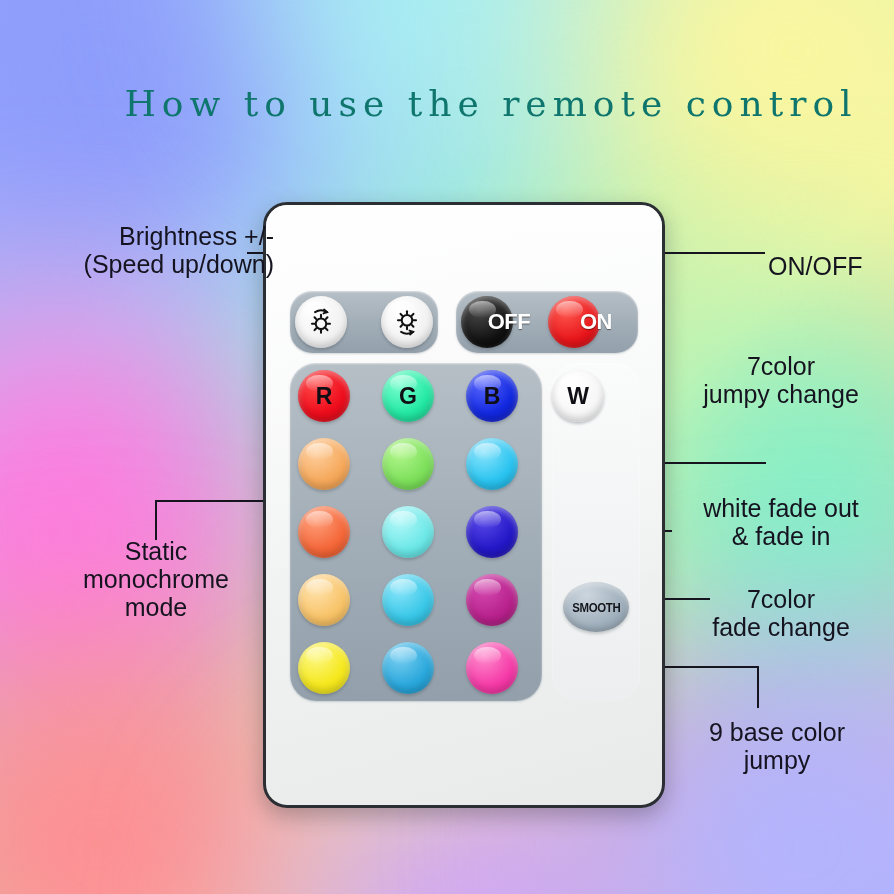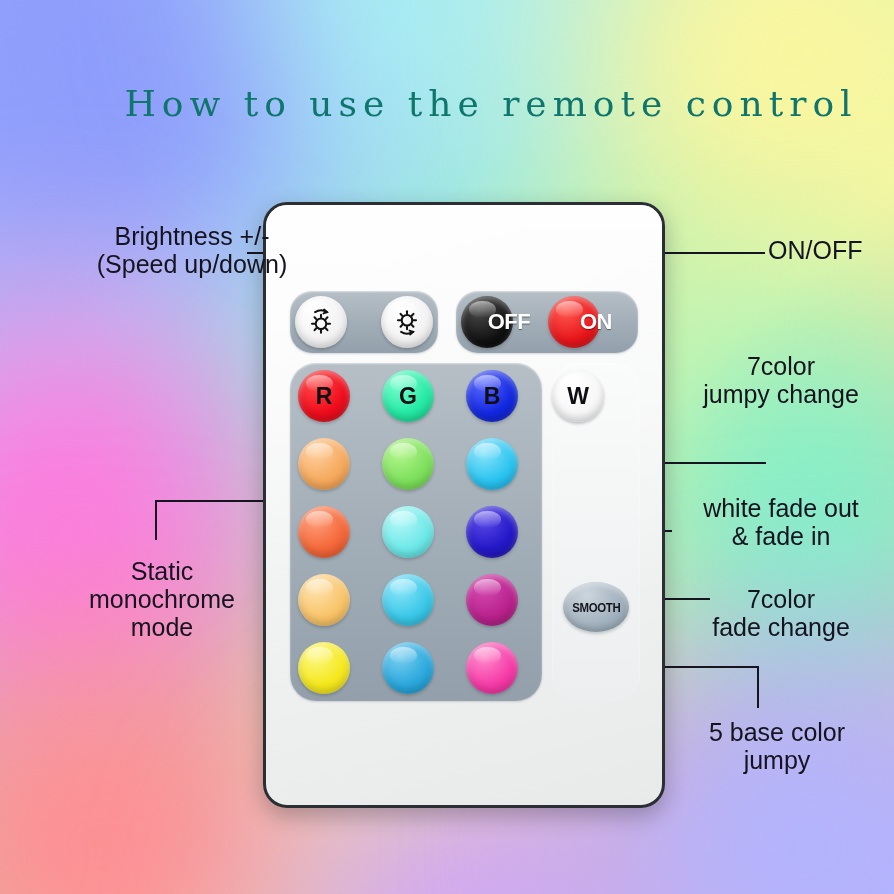--- a/index.html
+++ b/index.html
@@ -189,27 +189,27 @@
     white-space: pre-line;
   }
 
   .lead {
     position: absolute;
     background: transparent;
   }
   .lead-h { height: 0; border-top: 2px solid #16141f; }
   .lead-v { width: 0; border-left: 2px solid #16141f; }
 
-  #anno-brightness { left: 44px;  top: 222px; width: 230px; text-align: center; margin-left: 33px; }
-  #anno-onoff      { left: 768px; top: 236px; }
+  #anno-brightness { left: 44px;  top: 222px; width: 230px; text-align: right; }
+  #anno-onoff      { left: 768px; top: 252px; }
   #anno-7jump      { left: 668px; top: 352px; width: 226px; text-align: center; }
   #anno-whitefade  { left: 668px; top: 494px; width: 226px; text-align: center; }
   #anno-7fade      { left: 668px; top: 585px; width: 226px; text-align: center; }
   #anno-3base      { left: 660px; top: 718px; width: 234px; text-align: center; }
-  #anno-static     { left: 64px;  top: 537px; width: 196px; text-align: center; margin-top: 20px; }
+  #anno-static     { left: 58px;  top: 537px; width: 196px; text-align: center; }
 </style>
 </head>
 <body>
 
 <div id="stage">
 
   <div class="bg-base"></div>
   <div class="bg-blob" id="blob-topleft"></div>
   <div class="bg-blob" id="blob-topmid"></div>
   <div class="bg-blob" id="blob-topright"></div>
@@ -335,20 +335,20 @@
 
   <div class="anno" id="anno-7jump">7color
 jumpy change</div>
 
   <div class="anno" id="anno-whitefade">white fade out
 &amp; fade in</div>
 
   <div class="anno" id="anno-7fade">7color
 fade change</div>
 
-  <div class="anno" id="anno-3base">5 base color
+  <div class="anno" id="anno-3base">9 base color
 jumpy</div>
 
   <div class="anno" id="anno-static">Static
 monochrome
 mode</div>
 
 </div>
 
 </body></html>

